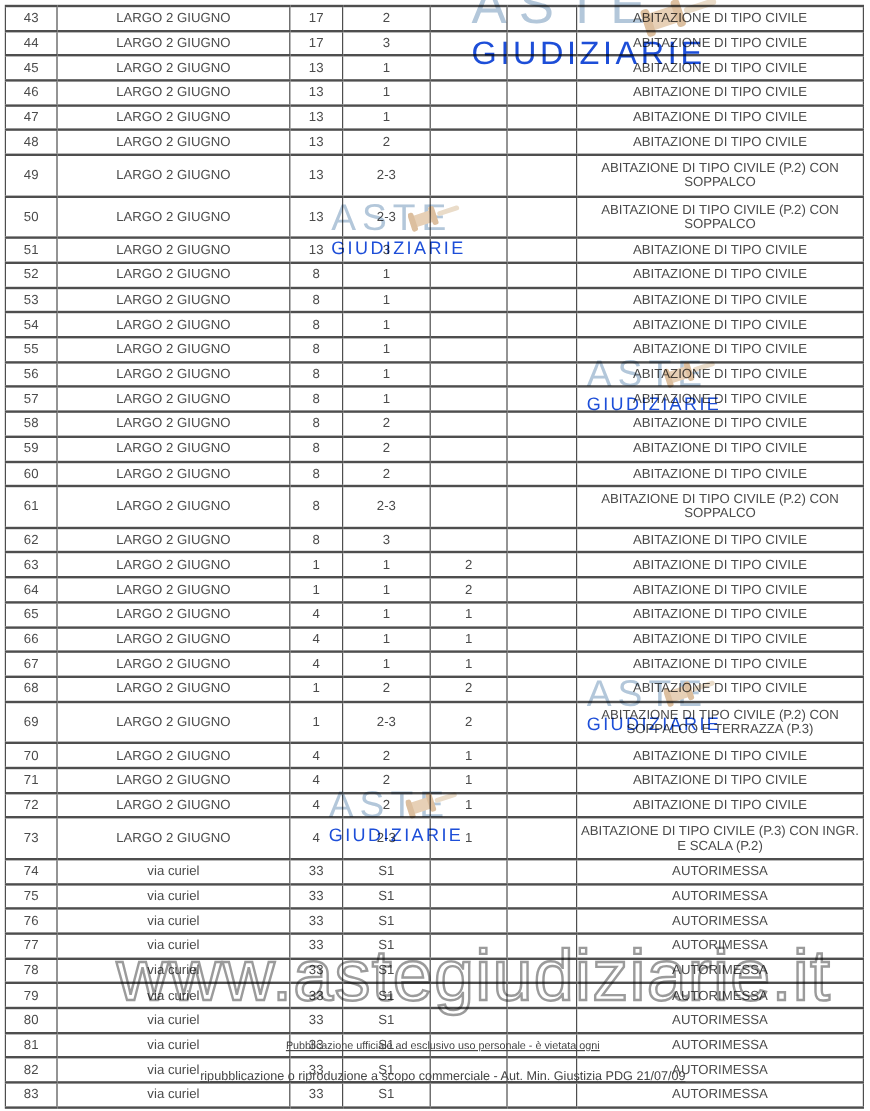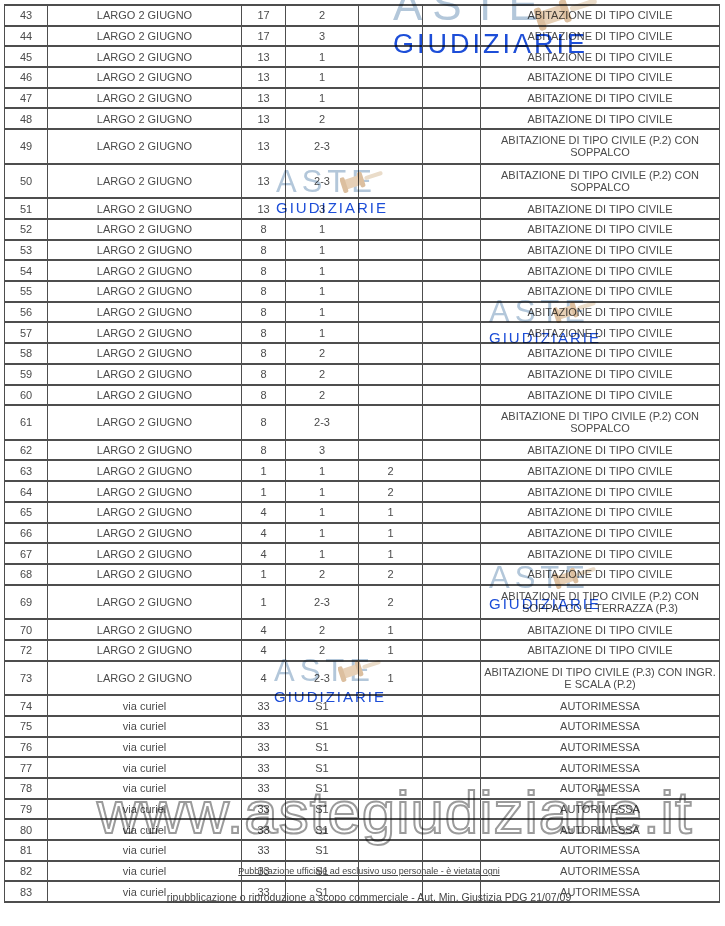--- a/index.html
+++ b/index.html
@@ -330,20 +330,29 @@
       <tr class="regular">
         <td>70</td>
         <td>LARGO 2 GIUGNO</td>
         <td>4</td>
         <td>2</td>
         <td>1</td>
         <td></td>
         <td>ABITAZIONE DI TIPO CIVILE</td>
       </tr>
       <tr class="regular">
+        <td>71</td>
+        <td>LARGO 2 GIUGNO</td>
+        <td>4</td>
+        <td>2</td>
+        <td>1</td>
+        <td></td>
+        <td>ABITAZIONE DI TIPO CIVILE</td>
+      </tr>
+      <tr class="regular">
         <td>72</td>
         <td>LARGO 2 GIUGNO</td>
         <td>4</td>
         <td>2</td>
         <td>1</td>
         <td></td>
         <td>ABITAZIONE DI TIPO CIVILE</td>
       </tr>
       <tr class="tall">
         <td>73</td>

